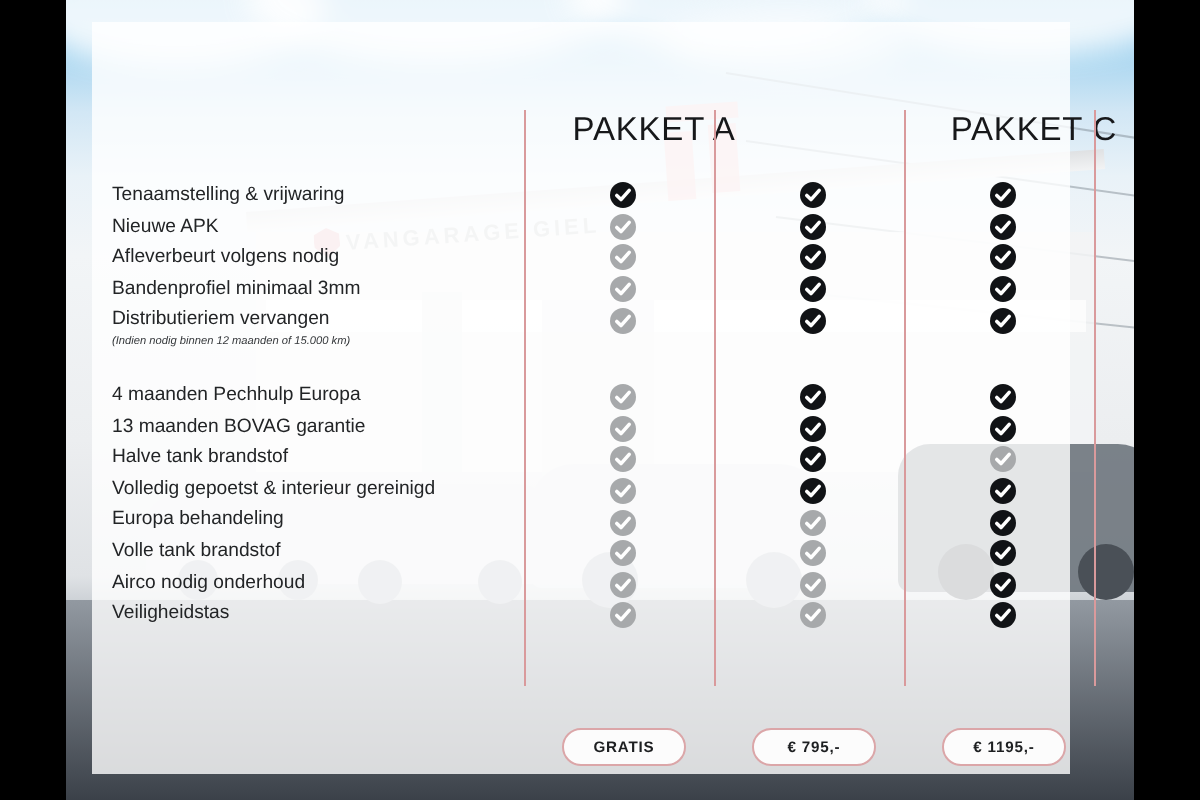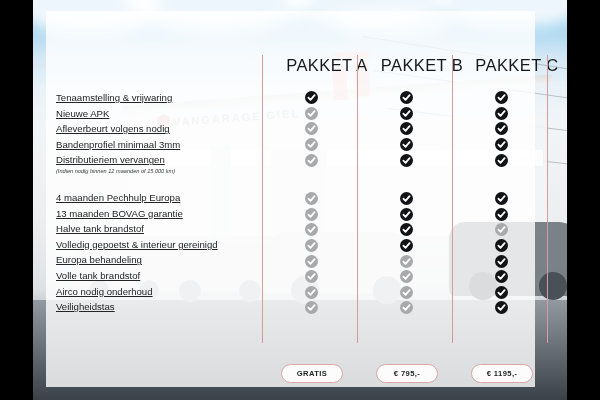--- a/index.html
+++ b/index.html
@@ -156,21 +156,20 @@
     left: 10px;
     top: 79px;
     width: 230px;
   }
   .feat {
     font-size: 9.6px;
     color: #222426;
     line-height: 15.6px;
     height: 15.6px;
     white-space: nowrap;
-    text-decoration: underline;
   }
   .feat-note {
     font-size: 5.6px;
     font-style: italic;
     color: #35383b;
     line-height: 9px;
     height: 9px;
     white-space: nowrap;
     margin-top: -1px;
   }
@@ -265,21 +264,20 @@
 
     <div class="car dark" style="left:416px; top:222px; width:130px; height:74px;"></div>
     <div class="wheel" style="left:436px;top:272px; width:28px; height:28px; background:#4a5057;"></div>
     <div class="wheel" style="left:506px;top:272px; width:28px; height:28px; background:#4a5057;"></div>
   </div>
 
   <div id="card">
 
     <div class="header-row">
       <div class="pkg-title" style="left:218px; width:94px;">PAKKET A</div>
-      <div class="pkg-title" style="left:313px; width:94px;">PAKKET B</div>
       <div class="pkg-title" style="left:408px; width:94px;">PAKKET C</div>
     </div>
 
     <div class="vline" style="left:216px;"></div>
     <div class="vline" style="left:311px;"></div>
     <div class="vline" style="left:406px;"></div>
     <div class="vline" style="left:501px;"></div>
 
     <div class="labels">
       <div class="feat">Tenaamstelling &amp; vrijwaring</div>

